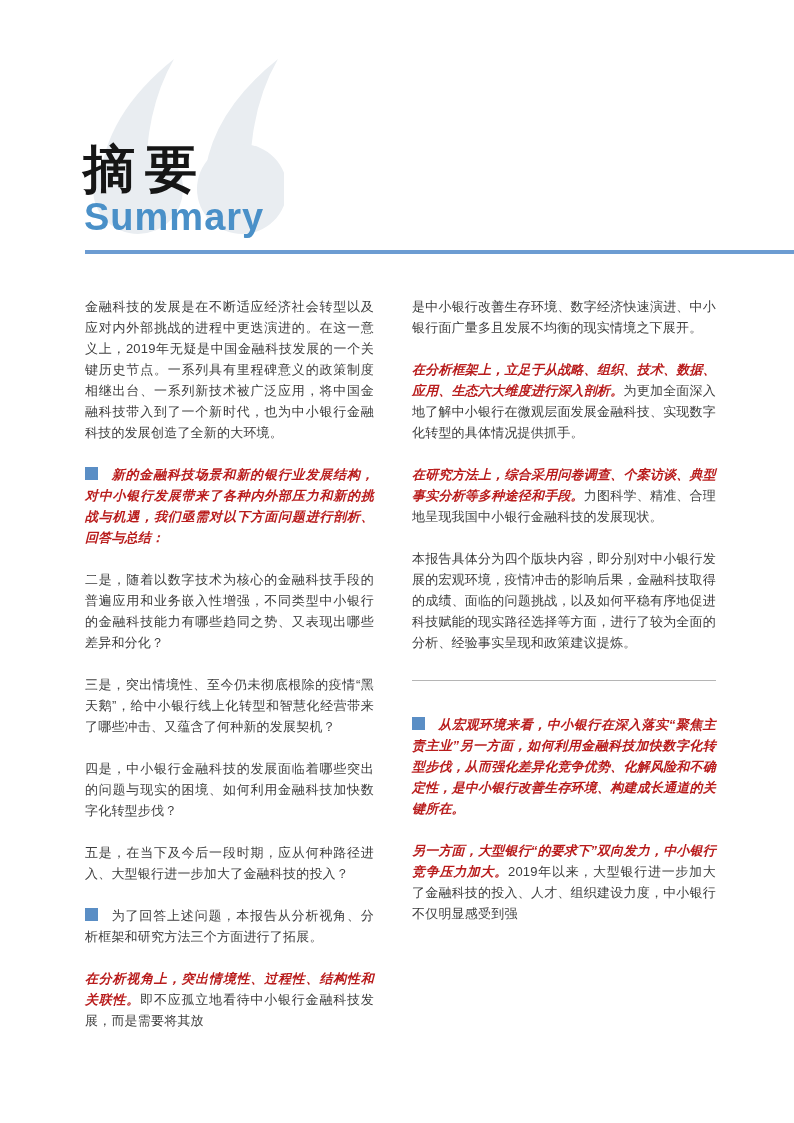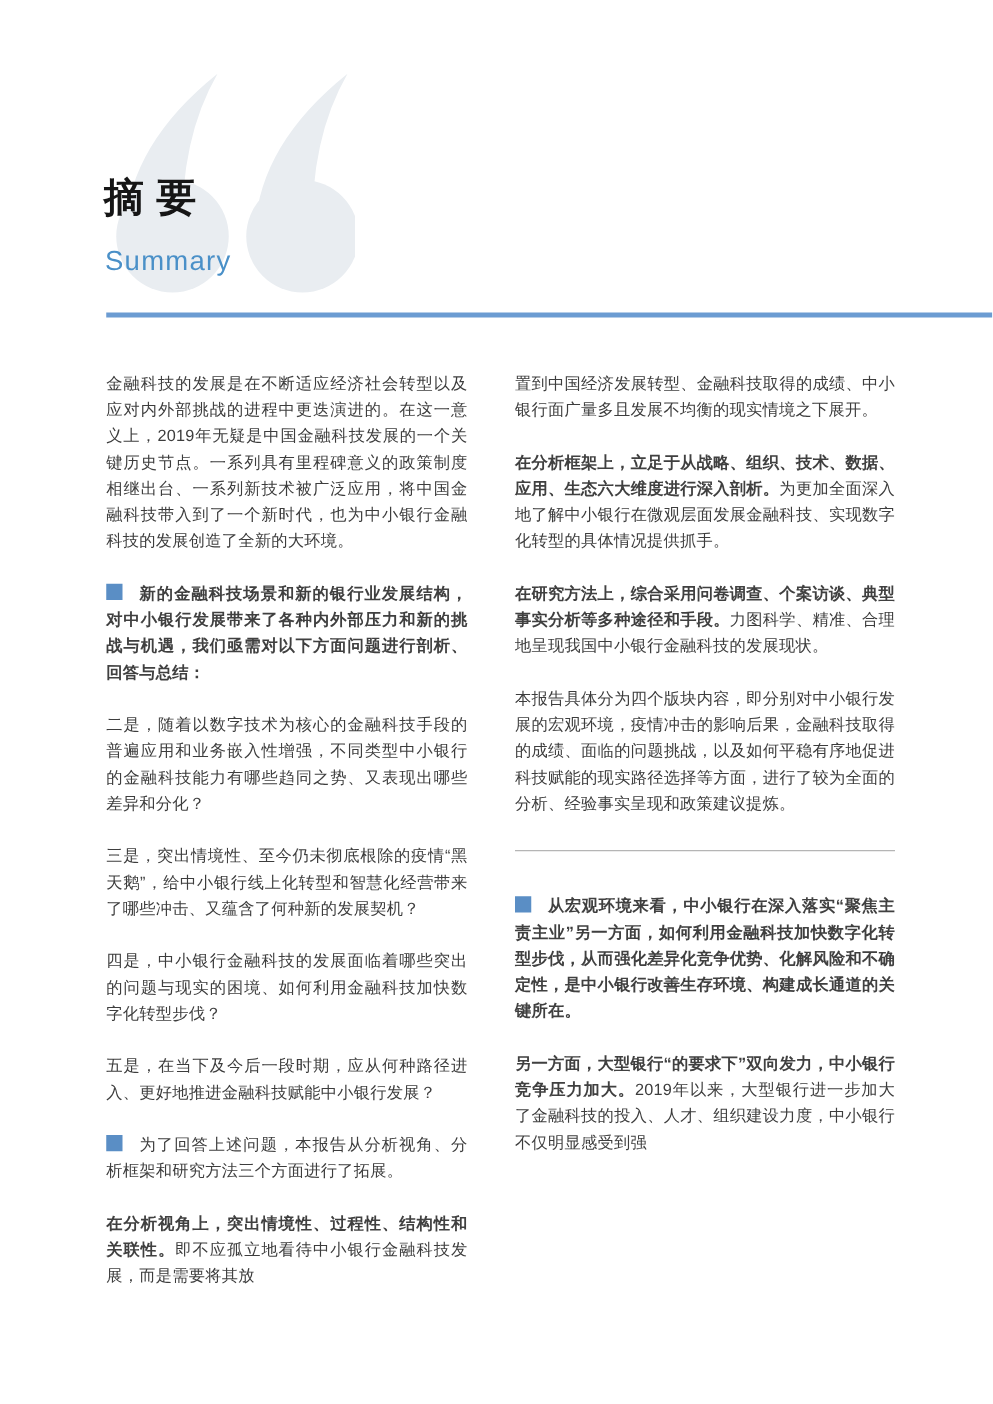--- a/index.html
+++ b/index.html
@@ -16,33 +16,33 @@
   .quote-mark {
     position: absolute;
     left: 88px;
     top: 57px;
   }
   .page-title {
     position: absolute;
     left: 83px;
     top: 141px;
     margin: 0;
-    font-size: 32px;
+    font-size: 52px;
     line-height: 1.1;
     font-weight: 700;
     letter-spacing: 10px;
     color: #161616;
   }
   .page-subtitle {
     position: absolute;
     left: 84px;
     top: 197px;
-    font-size: 22px;
+    font-size: 38px;
     line-height: 1.1;
-    font-weight: 400;
+    font-weight: 700;
     letter-spacing: 1px;
     color: #4a90c8;
   }
   .header-rule {
     position: absolute;
     left: 85px;
     top: 250px;
     width: 709px;
     height: 4px;
     background: #6c9cd2;
@@ -62,21 +62,21 @@
   .col-right { width: 304px; }
 
   .para {
     margin: 0 0 21px 0;
     font-size: 13px;
     line-height: 21px;
     letter-spacing: 0.2px;
     color: #3d3d3d;
     text-align: justify;
   }
-  .para strong { font-weight: 700; color: #404040; }
+  .para strong { font-weight: 700; color: #b91c1c; font-style: italic; }
 
   .bullet {
     display: inline-block;
     width: 13px;
     height: 13px;
     background: #5a8ec5;
     margin-right: 13px;
     transform: translateY(1px);
   }
 
@@ -107,26 +107,26 @@
     <div class="header-rule"></div>
   </header>
 
   <main class="content">
     <section class="col col-left" id="col-left">
         <p class="para">金融科技的发展是在不断适应经济社会转型以及应对内外部挑战的进程中更迭演进的。在这一意义上，2019年无疑是中国金融科技发展的一个关键历史节点。一系列具有里程碑意义的政策制度相继出台、一系列新技术被广泛应用，将中国金融科技带入到了一个新时代，也为中小银行金融科技的发展创造了全新的大环境。</p>
         <p class="para"><span class="bullet"></span><strong>新的金融科技场景和新的银行业发展结构，对中小银行发展带来了各种内外部压力和新的挑战与机遇，我们亟需对以下方面问题进行剖析、回答与总结：</strong></p>
         <p class="para">二是，随着以数字技术为核心的金融科技手段的普遍应用和业务嵌入性增强，不同类型中小银行的金融科技能力有哪些趋同之势、又表现出哪些差异和分化？</p>
         <p class="para">三是，突出情境性、至今仍未彻底根除的疫情“黑天鹅”，给中小银行线上化转型和智慧化经营带来了哪些冲击、又蕴含了何种新的发展契机？</p>
         <p class="para">四是，中小银行金融科技的发展面临着哪些突出的问题与现实的困境、如何利用金融科技加快数字化转型步伐？</p>
-        <p class="para">五是，在当下及今后一段时期，应从何种路径进入、更好地推进金融科技赋能中小银行发展？</p>
+        <p class="para">五是，在当下及今后一段时期，应从何种路径进入、大型银行进一步加大了金融科技的投入？</p>
         <p class="para"><span class="bullet"></span>为了回答上述问题，本报告从分析视角、分析框架和研究方法三个方面进行了拓展。</p>
         <p class="para"><strong>在分析视角上，突出情境性、过程性、结构性和关联性。</strong>即不应孤立地看待中小银行金融科技发展，而是需要将其放</p>
       </section>
     <section class="col col-right" id="col-right">
-        <p class="para">置到中国经济发展转型、金融科技取得的成绩、中小银行面广量多且发展不均衡的现实情境之下展开。</p>
+        <p class="para">是中小银行改善生存环境、数字经济快速演进、中小银行面广量多且发展不均衡的现实情境之下展开。</p>
         <p class="para"><strong>在分析框架上，立足于从战略、组织、技术、数据、应用、生态六大维度进行深入剖析。</strong>为更加全面深入地了解中小银行在微观层面发展金融科技、实现数字化转型的具体情况提供抓手。</p>
         <p class="para"><strong>在研究方法上，综合采用问卷调查、个案访谈、典型事实分析等多种途径和手段。</strong>力图科学、精准、合理地呈现我国中小银行金融科技的发展现状。</p>
         <p class="para">本报告具体分为四个版块内容，即分别对中小银行发展的宏观环境，疫情冲击的影响后果，金融科技取得的成绩、面临的问题挑战，以及如何平稳有序地促进科技赋能的现实路径选择等方面，进行了较为全面的分析、经验事实呈现和政策建议提炼。</p>
         <div class="divider"></div>
         <p class="para"><span class="bullet"></span><strong>从宏观环境来看，中小银行在深入落实“聚焦主责主业”另一方面，如何利用金融科技加快数字化转型步伐，从而强化差异化竞争优势、化解风险和不确定性，是中小银行改善生存环境、构建成长通道的关键所在。</strong></p>
         <p class="para"><strong>另一方面，大型银行“的要求下”双向发力，中小银行竞争压力加大。</strong>2019年以来，大型银行进一步加大了金融科技的投入、人才、组织建设力度，中小银行不仅明显感受到强</p>
       </section>
   </main>
 
 </div>

